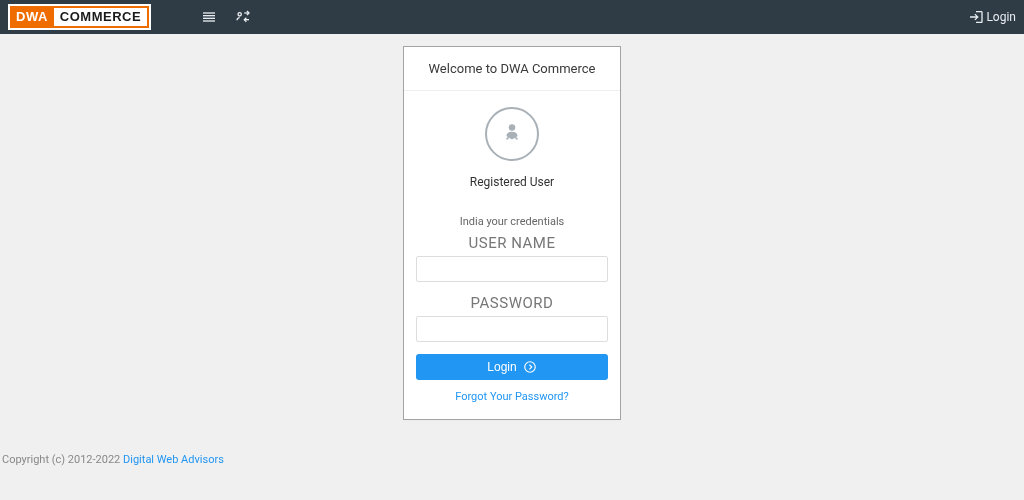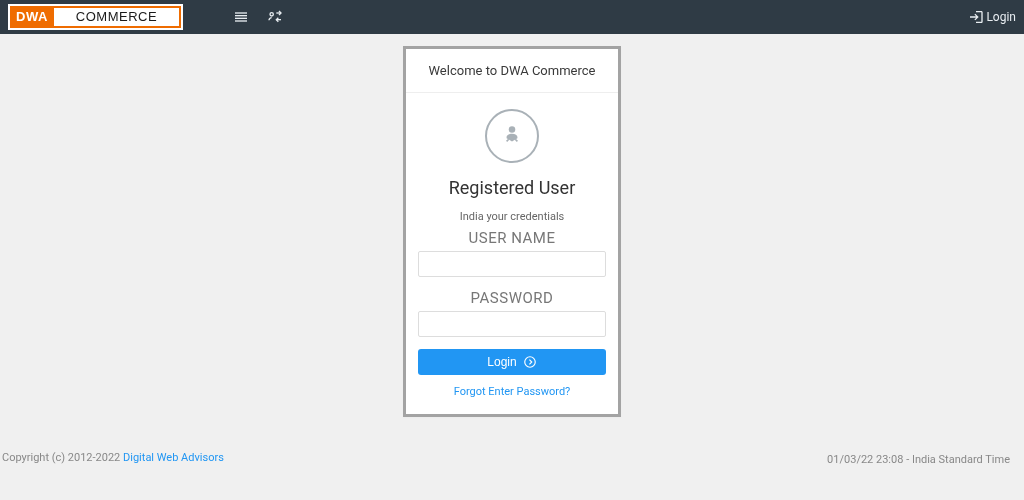--- a/index.html
+++ b/index.html
@@ -2,32 +2,32 @@
 <html><head>
 <meta charset="utf-8">
 <style>
   * { box-sizing: border-box; margin: 0; padding: 0; }
   body { font-family: -apple-system, BlinkMacSystemFont, "Segoe UI", Roboto, "Helvetica Neue", Arial, sans-serif; background: #f0f0f0; color: #333; width: 1024px; height: 500px; overflow: hidden; position: relative; }
   
   .topbar { background: #2f3b45; height: 34px; display: flex; align-items: center; padding: 0 8px; position: relative; }
   .logo { background:#fff; padding:2px; display:inline-block; line-height:0;text-align:right; }
   .logo-inner { display:flex; align-items:stretch; height:22px; }
   .logo-dwa { background:#ef6c00; color:#fff; font-weight:800; font-size:13px; letter-spacing:0.5px; padding:0 6px; display:flex; align-items:center; font-family: Arial, sans-serif; }
-  .logo-comm { background:#fff; color:#1a1a1a; font-weight:400; font-size:13px; letter-spacing:0.5px; padding:0 22px; display:flex; align-items:center; border:2px solid #ef6c00; border-left:none; font-family: Arial, sans-serif; }
+  .logo-comm { background:#fff; color:#1a1a1a; font-weight:700; font-size:13px; letter-spacing:0.5px; padding:0 6px; display:flex; align-items:center; border:2px solid #ef6c00; border-left:none; font-family: Arial, sans-serif; }
   .topbar-icons { display:flex; align-items:center; gap:18px; margin-left:50px; }
   .topbar-icon { color:#e8edf1; cursor:pointer; display:flex; align-items:center; }
   .topbar-right { margin-left:auto; display:flex; align-items:center; color:#e8edf1; font-size:12px; cursor:pointer; }
   .topbar-right svg { margin-right:2px; }
 
   .main { display:flex; justify-content:center; padding-top:12px; }
-  .card { width: 218px; background:#fff; border:3px solid #a3a3a3; box-shadow: 0 1px 2px rgba(0,0,0,0.02); }
+  .card { width: 218px; background:#fff; border:1px solid #a3a3a3; box-shadow: 0 1px 2px rgba(0,0,0,0.02); }
   .card-head { text-align:center; padding:14px 10px; font-size:13px; color:#3a3a3a; border-bottom:1px solid #eee; }
   .card-body { padding: 16px 12px 16px; text-align:center; }
   .avatar-circle { width:54px; height:54px; border:2px solid #a9b1b7; border-radius:50%; margin:0 auto 14px; display:flex; align-items:center; justify-content:center; color:#a9b1b7; }
-  .reg-title { font-size:18px; color:#333; margin-bottom:12px; }
+  .reg-title { font-size:12px; color:#333; margin-bottom:26px; }
   .cred-hint { font-size:11px; color:#666; margin-bottom:6px; }
   .field-label { font-size:15px; letter-spacing:0.5px; color:#777; margin-bottom:4px; text-transform: uppercase; }
   .field-input { width:100%; height:26px; border:1px solid #ddd; border-radius:2px; padding:0 6px; font-size:12px; display:block; margin:0 auto 12px; background:#fff; }
   .login-btn { width:100%; height:26px; background:#2196f3; color:#fff; border:none; border-radius:3px; font-size:12px; display:flex; align-items:center; justify-content:center; gap:6px; cursor:pointer; }
   .login-btn svg { flex-shrink:0; }
   .forgot { display:block; margin-top:10px; font-size:11px; color:#2196f3; text-decoration:none; cursor:pointer; }
 
   .footer { position:absolute; bottom:34px; left:0; right:12px; display:flex; justify-content:space-between; padding:0 2px; font-size:11px; color:#888; }
   .footer a { color:#2196f3; text-decoration:none; }
   .footer-right { text-align:right; }
@@ -89,25 +89,24 @@
       <input class="field-input" type="text" style="">
       <div class="field-label">PASSWORD</div>
       <input class="field-input" type="password" style="">
       <button class="login-btn">
         <span>Login</span>
         <svg width="14" height="14" viewBox="0 0 24 24" fill="none" stroke="#fff" stroke-width="2">
           <circle cx="12" cy="12" r="9"></circle>
             <path d="M11 8l4 4-4 4"></path>
         </svg>
       </button>
-      <a class="forgot">Forgot Enter Password?</a>
+      <a class="forgot">Forgot Your Password?</a>
     </div>
   </div>
 </div>
 
 <div class="footer">
   <div>
     <span>Copyright (c) 2012-2022 </span><a>Digital Web Advisors</a>
   </div>
   <div class="footer-right">
-    <div class="ts">01/03/22 23:08 - India Standard Time</div>
   </div>
 </div>
 
 </body></html>

